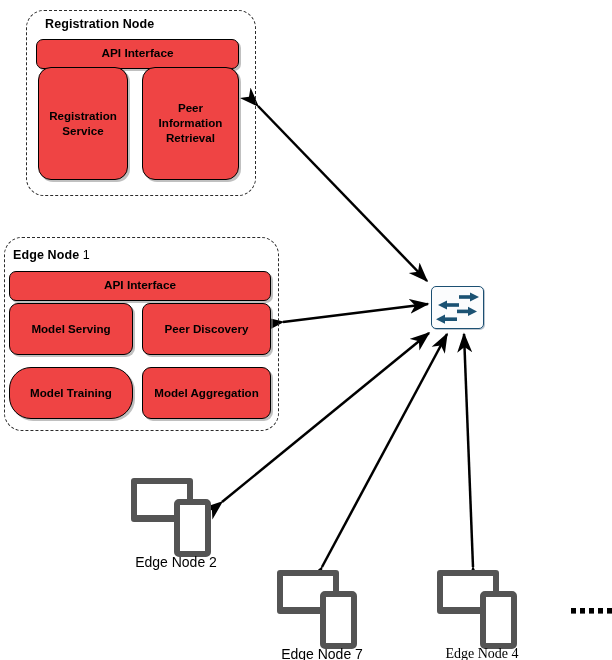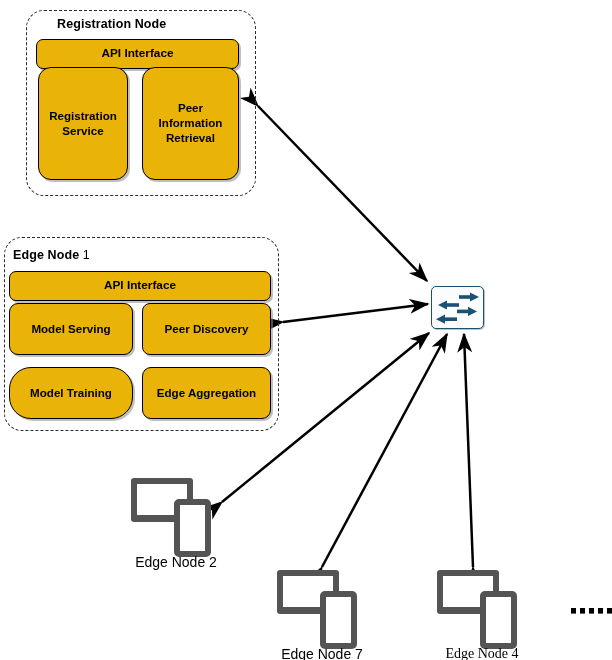--- a/index.html
+++ b/index.html
@@ -26,21 +26,21 @@
     font-weight:bold;
     letter-spacing:0.1px;
     white-space:nowrap;
   }
   .group-title .reg{font-weight:normal;}
 
   
   .box{
     position:absolute;
     box-sizing:border-box;
-    background:#eab308;
+    background:#ef4444;
     border:1.7px solid #000000;
     border-radius:9px;
     display:flex;
     align-items:center;
     justify-content:center;
     text-align:center;
     font-size:11.6px;
     font-weight:bold;
     line-height:1.28;
     box-shadow:2px 2px 0px rgba(140,140,140,0.55);
@@ -117,21 +117,21 @@
 
     <line x1="222" y1="502" x2="429" y2="333" stroke="#000" stroke-width="2.5" marker-start="url(#ah)" marker-end="url(#ah)"></line>
 
     <line x1="322" y1="567" x2="447" y2="334" stroke="#000" stroke-width="2.5" marker-start="url(#ah)" marker-end="url(#ah)"></line>
 
     <line x1="473" y1="567" x2="464" y2="334" stroke="#000" stroke-width="2.5" marker-start="url(#ah)" marker-end="url(#ah)"></line>
   </svg>
 
   <div class="group" style="left:26px;top:10px;width:230px;height:186px;"></div>
 
-  <div class="group-title" style="left:45px;top:17px;margin-left:12px;">Registration Node</div>
+  <div class="group-title" style="left:45px;top:17px;">Registration Node</div>
 
   <div class="box api" style="left:36px;top:39px;width:203px;height:21px;">API Interface</div>
 
   <div class="box tall" style="left:38px;top:67px;width:90px;height:113px;">Registration Service</div>
 
   <div class="box tall" style="left:142px;top:67px;width:97px;height:113px;">Peer Information Retrieval</div>
 
   <div class="group" style="left:4px;top:237px;width:275px;height:194px;"></div>
 
   <div class="group-title" style="left:13px;top:248px;">
@@ -140,21 +140,21 @@
   </div>
 
   <div class="box api" style="left:9px;top:271px;width:262px;height:22px;">API Interface</div>
 
   <div class="box" style="left:9px;top:303px;width:124px;height:52px;">Model Serving</div>
 
   <div class="box" style="left:142px;top:303px;width:129px;height:52px;border-radius:8px;">Peer Discovery</div>
 
   <div class="box" style="left:9px;top:367px;width:124px;height:52px;border-radius:22px;">Model Training</div>
 
-  <div class="box" style="left:142px;top:367px;width:129px;height:52px;">Edge Aggregation</div>
+  <div class="box" style="left:142px;top:367px;width:129px;height:52px;">Model Aggregation</div>
 
   <div id="switch">
     <svg width="53" height="43" viewBox="0 0 53 43" xmlns="http://www.w3.org/2000/svg">
 
       <g fill="#1b5273">
         <rect x="27" y="8.2" width="13" height="3.6"></rect>
         <path d="M38,5.4 L47,10 L38,14.6 z"></path>
 
         <rect x="14" y="16.2" width="13" height="3.6"></rect>
         <path d="M15,13.4 L6,18 L15,22.6 z"></path>

